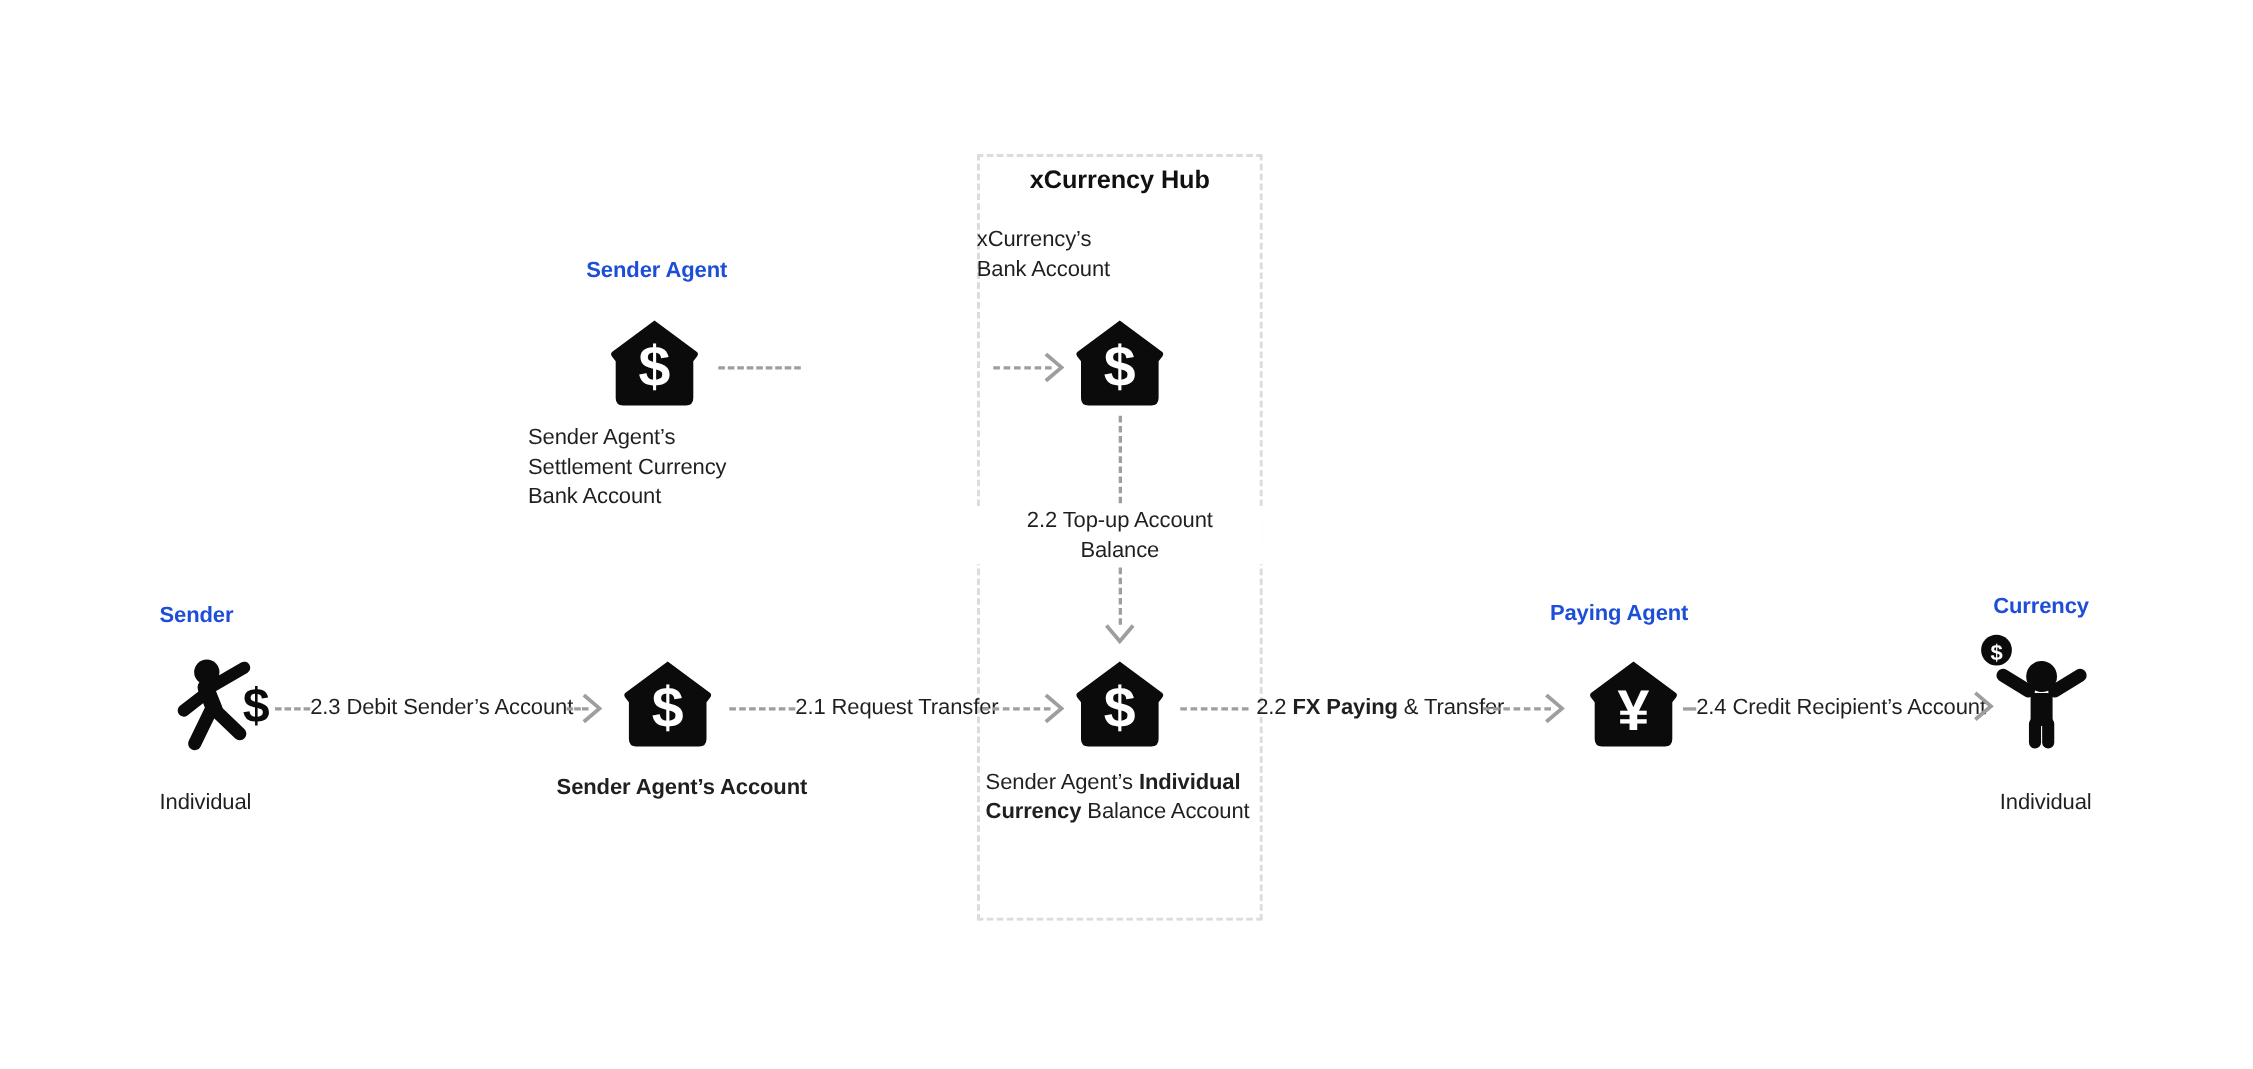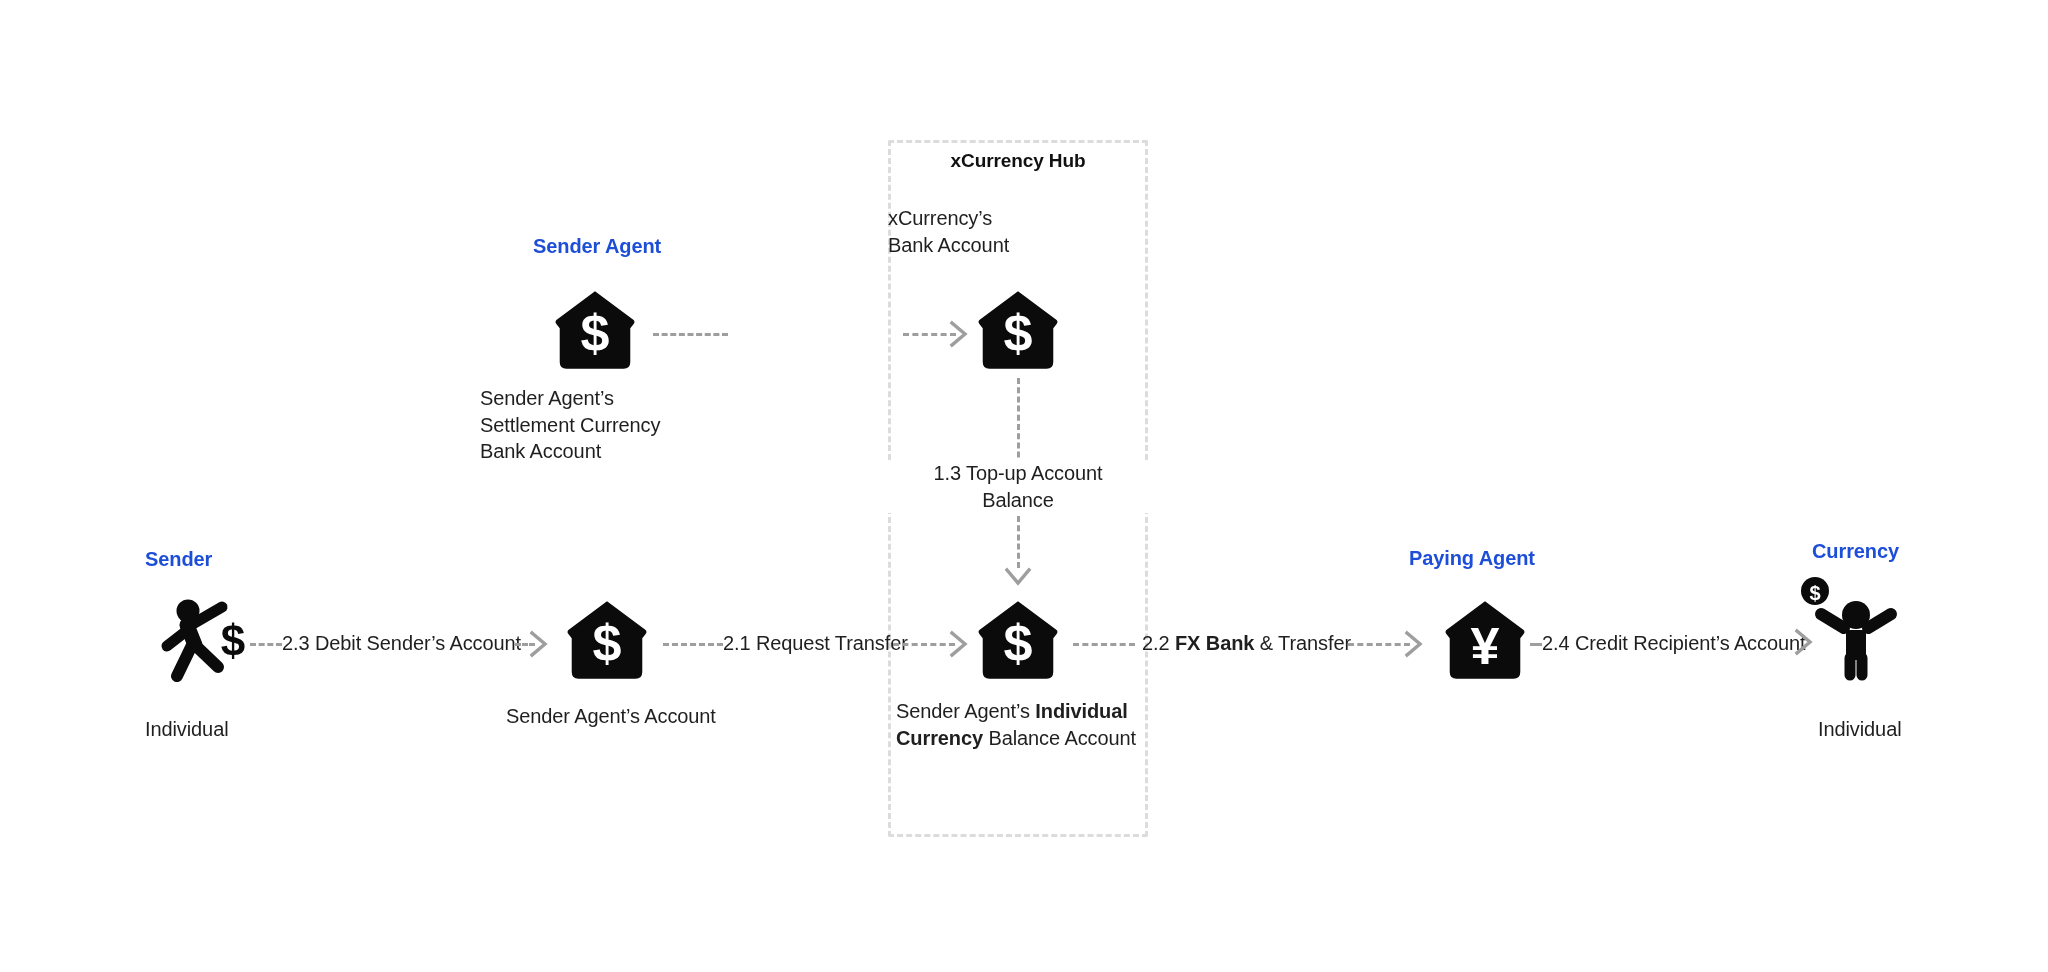--- a/index.html
+++ b/index.html
@@ -25,21 +25,21 @@
   .hub-box {
     left: 888px; top: 140px;
     width: 260px; height: 697px;
     border: 3px dashed #dcdcdc;
     border-radius: 2px;
   }
   .hub-title {
     left: 888px; top: 150px;
     width: 260px;
     text-align: center;
-    font-size: 19px;
+    font-size: 23px;
     font-weight: bold;
     color: #111111;
     letter-spacing: -0.1px;
   }
 
   
   .group-label {
     font-size: 20px;
     font-weight: bold;
     color: #1d4ed8;
@@ -122,21 +122,21 @@
   </div>
   <div class="abs" style="left:976px; top:288px;">
     <svg class="icon" width="84" height="84" viewBox="0 0 100 100">
       <path d="M50 4 L96 38 Q98 40 96 43 L92 48 L92 88 Q92 96 84 96 L16 96 Q8 96 8 88 L8 48 L4 43 Q2 40 4 38 Z" fill="#0b0b0b"></path>
       <text x="50" y="75" font-family="'Liberation Sans',sans-serif" font-size="62" font-weight="bold" fill="#ffffff" text-anchor="middle">$</text>
     </svg>
   </div>
 
   <div class="abs vline" style="left:1017px; top:378px; height:190px;"></div>
   <div class="abs edge-label" style="left:888px; top:460px; width:260px; background:#ffffff;">
-    <div>1.3 Top-up Account</div>
+    <div>2.2 Top-up Account</div>
     <div>Balance</div>
   </div>
   <svg class="abs chev" style="left:1004px; top:566px;" width="28" height="22" viewBox="0 0 28 22">
     <path d="M3 4 L14 17 L25 4" fill="none" stroke="#9e9e9e" stroke-width="3.4" stroke-linecap="square" stroke-linejoin="miter"></path>
   </svg>
 
   <div class="abs" style="left:155px; top:598px;">
     <svg class="icon" width="100" height="88" viewBox="0 0 100 88">
       <circle cx="33" cy="13" r="11.5" fill="#0b0b0b"></circle>
 
@@ -160,21 +160,21 @@
   <svg class="abs chev" style="left:528px; top:630px;" width="22" height="28" viewBox="0 0 22 28">
     <path d="M4 3 L17 14 L4 25" fill="none" stroke="#9e9e9e" stroke-width="3.4" stroke-linecap="square" stroke-linejoin="miter"></path>
   </svg>
 
   <div class="abs" style="left:565px; top:598px;">
     <svg class="icon" width="84" height="84" viewBox="0 0 100 100">
       <path d="M50 4 L96 38 Q98 40 96 43 L92 48 L92 88 Q92 96 84 96 L16 96 Q8 96 8 88 L8 48 L4 43 Q2 40 4 38 Z" fill="#0b0b0b"></path>
       <text x="50" y="75" font-family="'Liberation Sans',sans-serif" font-size="62" font-weight="bold" fill="#ffffff" text-anchor="middle">$</text>
     </svg>
   </div>
-  <div class="abs caption" style="left:506px; top:703px;">Sender Agent’s  Account</div>
+  <div class="abs caption" style="left:506px; top:703px;font-weight:bold;">Sender Agent’s  Account</div>
 
   <div class="abs hline" style="left:663px; top:643px; width:60px;"></div>
   <div class="abs edge-label" style="left:723px; top:630px; width:170px;">2.1 Request Transfer</div>
   <div class="abs hline" style="left:893px; top:643px; width:62px;"></div>
   <svg class="abs chev" style="left:948px; top:630px;" width="22" height="28" viewBox="0 0 22 28">
     <path d="M4 3 L17 14 L4 25" fill="none" stroke="#9e9e9e" stroke-width="3.4" stroke-linecap="square" stroke-linejoin="miter"></path>
   </svg>
 
   <div class="abs" style="left:976px; top:598px;">
     <svg class="icon" width="84" height="84" viewBox="0 0 100 100">
@@ -186,21 +186,21 @@
     <div>
       <span>Sender Agent’s </span><b>Individual</b>
     </div>
     <div>
       <b>Currency</b><span> Balance Account</span>
     </div>
   </div>
 
   <div class="abs hline" style="left:1073px; top:643px; width:62px;"></div>
   <div class="abs edge-label" style="left:1142px; top:630px; width:200px; text-align:left;">
-    <span>2.2 </span><b>FX Bank</b><span> &amp; Transfer</span>
+    <span>2.2 </span><b>FX Paying</b><span> &amp; Transfer</span>
   </div>
   <div class="abs hline" style="left:1348px; top:643px; width:62px;"></div>
   <svg class="abs chev" style="left:1403px; top:630px;" width="22" height="28" viewBox="0 0 22 28">
     <path d="M4 3 L17 14 L4 25" fill="none" stroke="#9e9e9e" stroke-width="3.4" stroke-linecap="square" stroke-linejoin="miter"></path>
   </svg>
 
   <div class="abs" style="left:1443px; top:598px;">
     <svg class="icon" width="84" height="84" viewBox="0 0 100 100">
       <path d="M50 4 L96 38 Q98 40 96 43 L92 48 L92 88 Q92 96 84 96 L16 96 Q8 96 8 88 L8 48 L4 43 Q2 40 4 38 Z" fill="#0b0b0b"></path>
       <text x="50" y="78" font-family="'Liberation Sans',sans-serif" font-size="62" font-weight="bold" fill="#ffffff" text-anchor="middle">¥</text>

